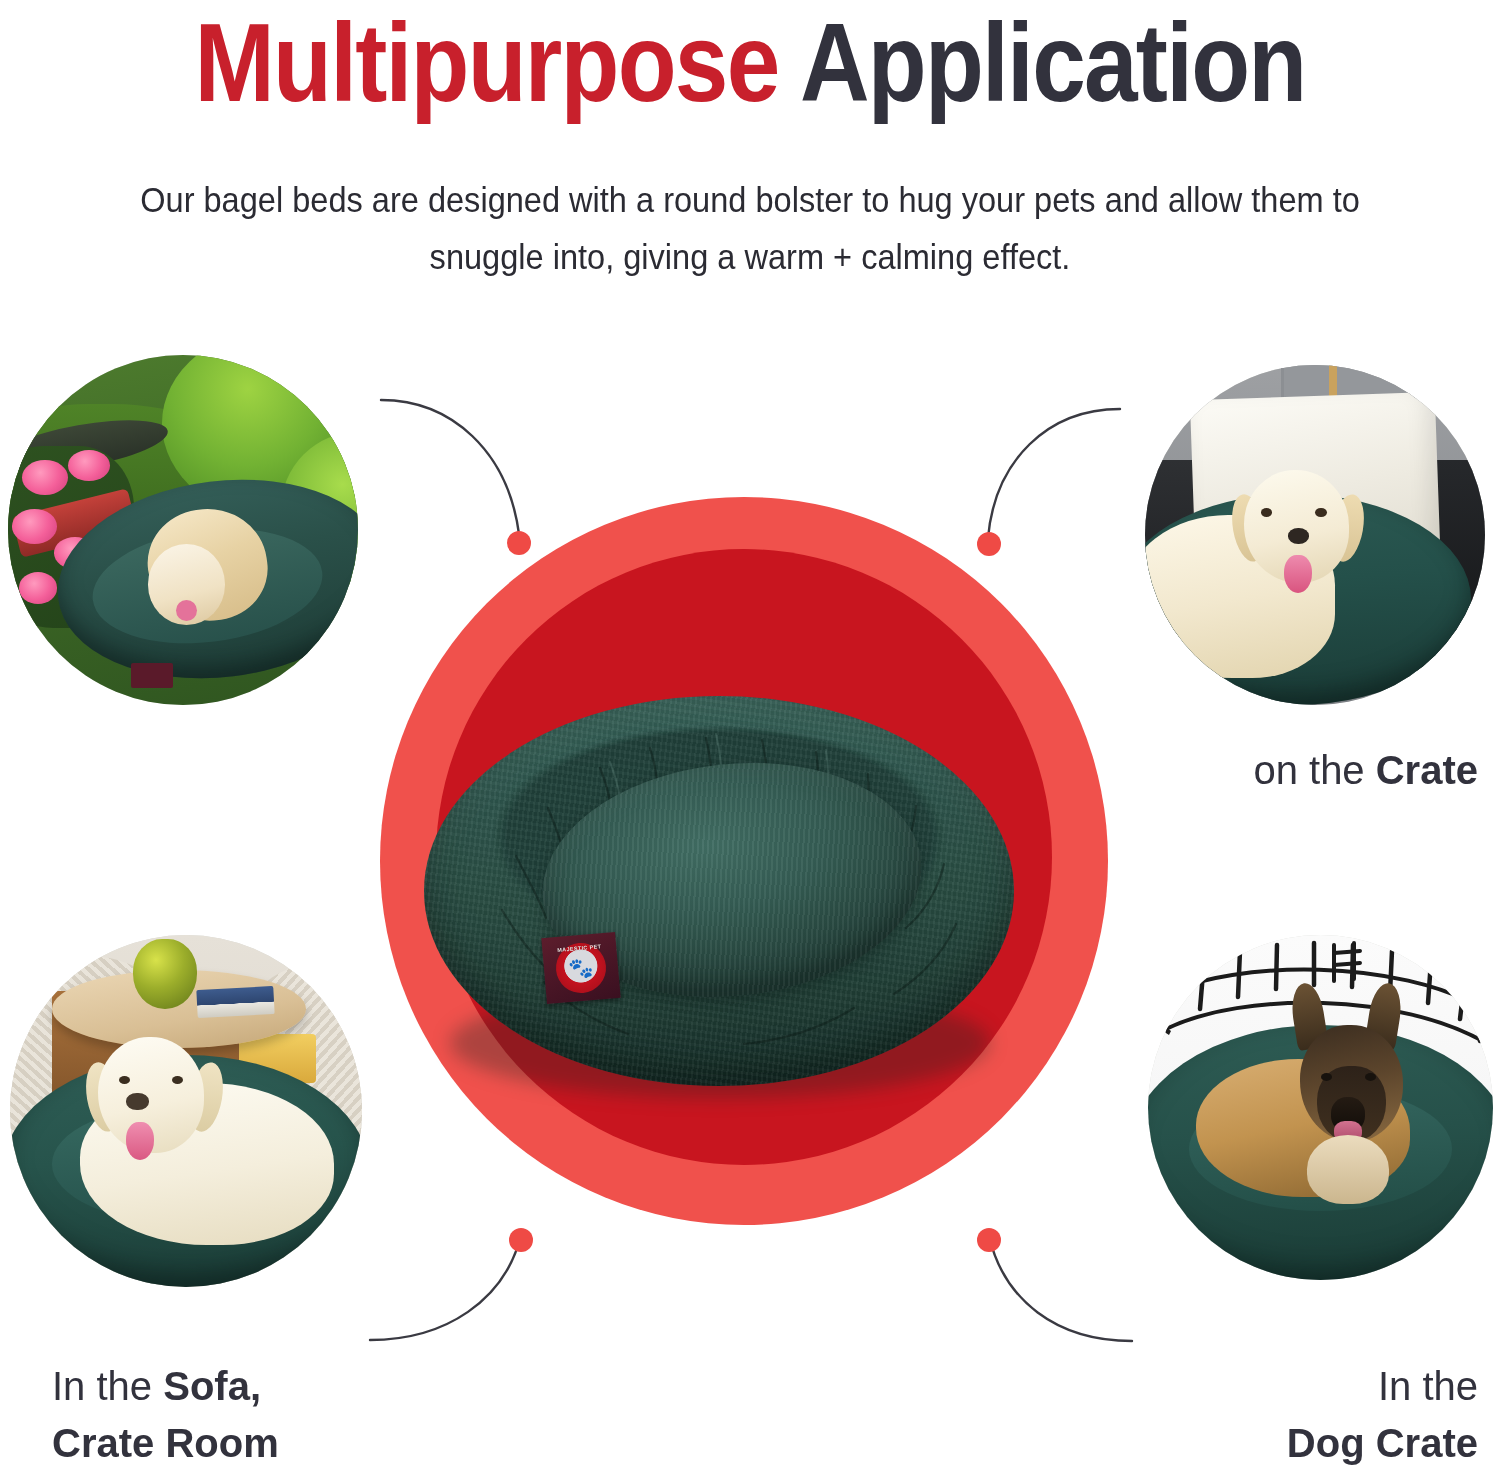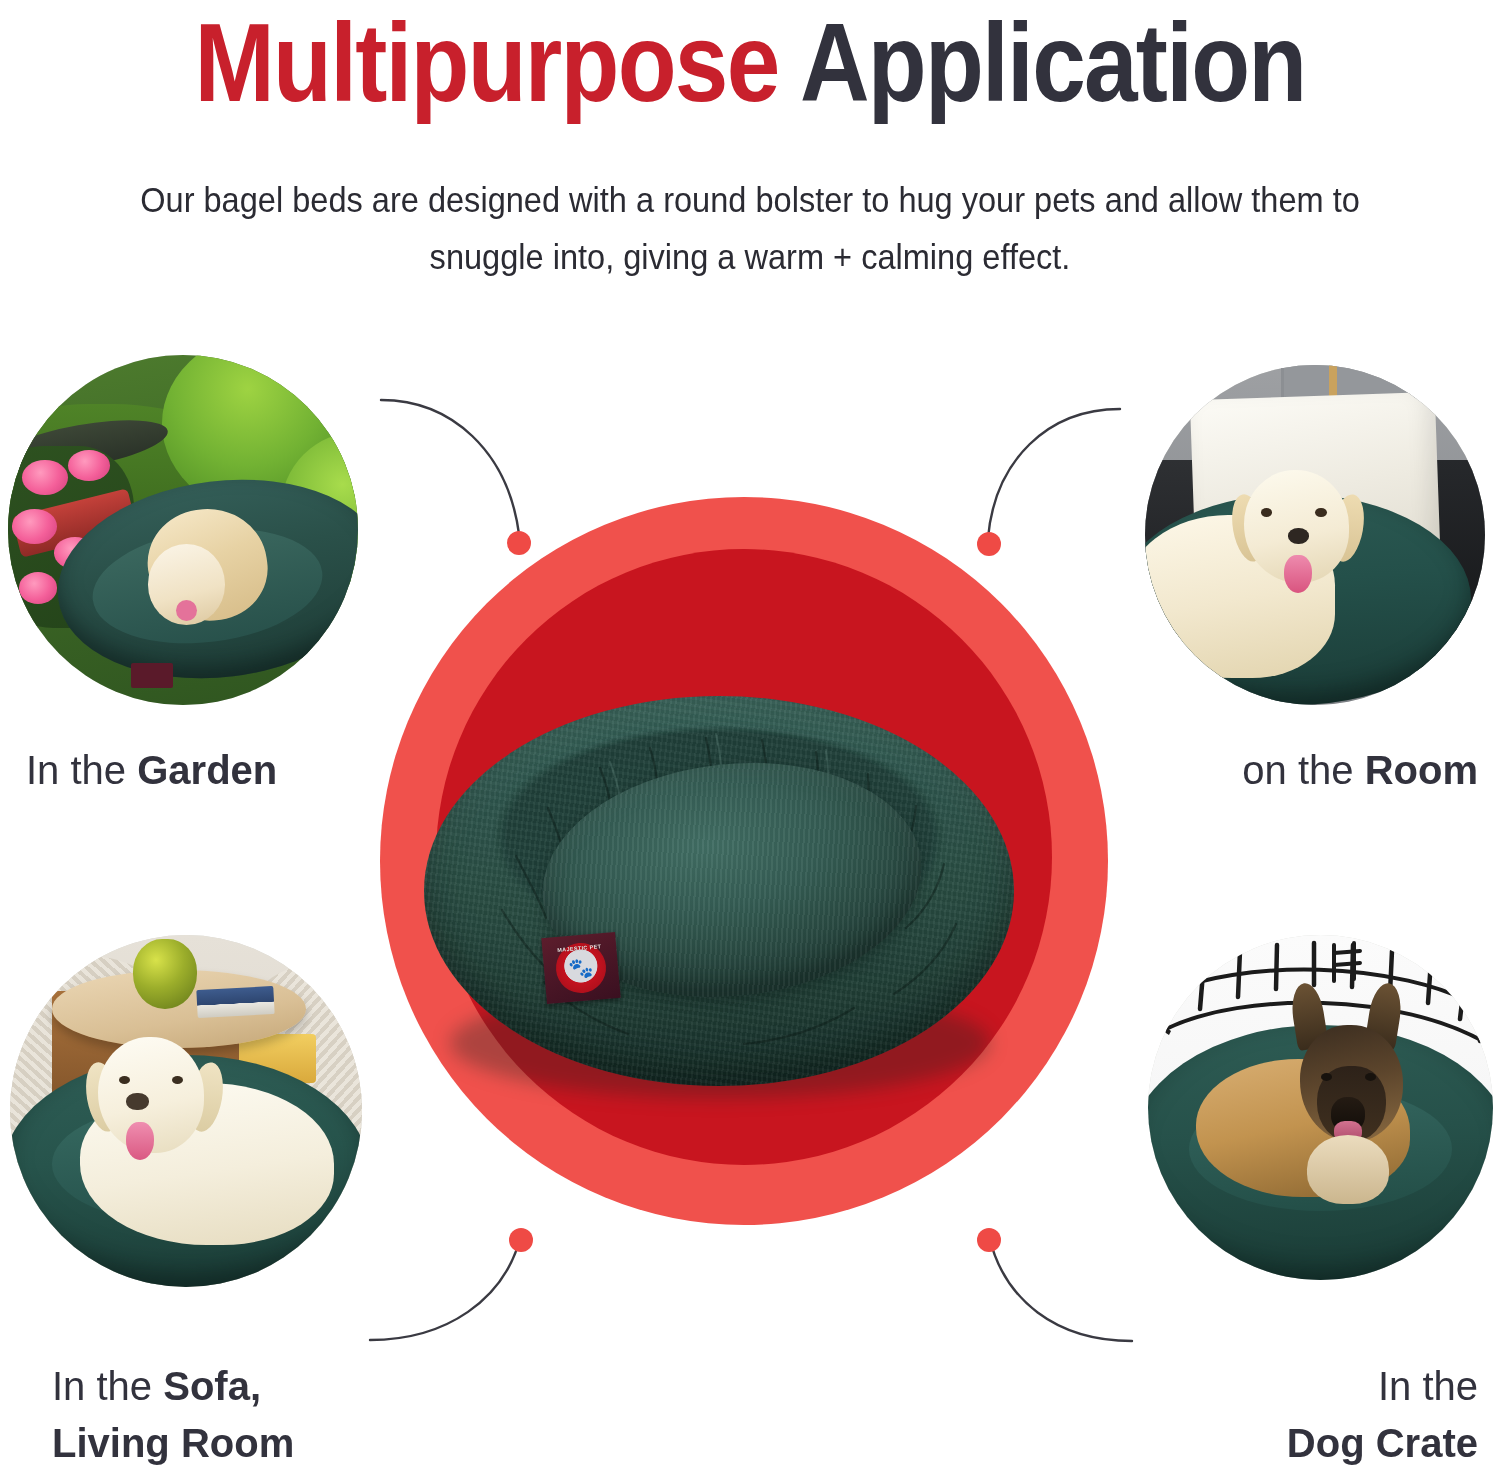--- a/index.html
+++ b/index.html
@@ -466,21 +466,20 @@
       <path d="M370 1340 C 446 1340, 505 1300, 521 1235"></path>
       <path d="M1132 1341 C 1056 1341, 1004 1300, 989 1236"></path>
     </g>
   </svg>
 
   <div class="dot" style="left:507px;  top:531px;"></div>
   <div class="dot" style="left:977px;  top:532px;"></div>
   <div class="dot" style="left:509px;  top:1228px;"></div>
   <div class="dot" style="left:977px;  top:1228px;"></div>
 
-  <div class="caption" id="cap-garden"><span>In the </span><b>Garden</b></div>
-
-  <div class="caption" id="cap-sofa"><span>on the </span><b>Room</b></div>
-
-  <div class="caption" id="cap-room"><span>In the </span><b>Sofa,</b><br><b>Living Room</b></div>
+
+  <div class="caption" id="cap-sofa"><span>on the </span><b>Crate</b></div>
+
+  <div class="caption" id="cap-room"><span>In the </span><b>Sofa,</b><br><b>Crate Room</b></div>
 
   <div class="caption" id="cap-crate"><span>In the</span><br><b>Dog Crate</b></div>
 
 </div>
 
 </body></html>

